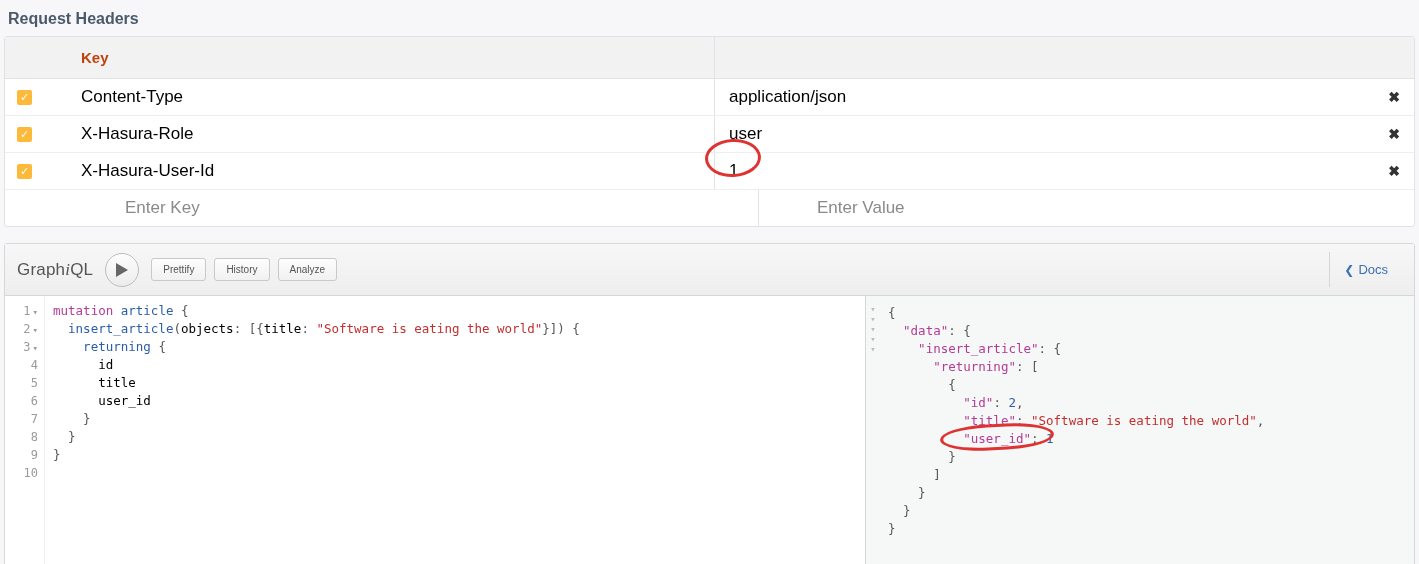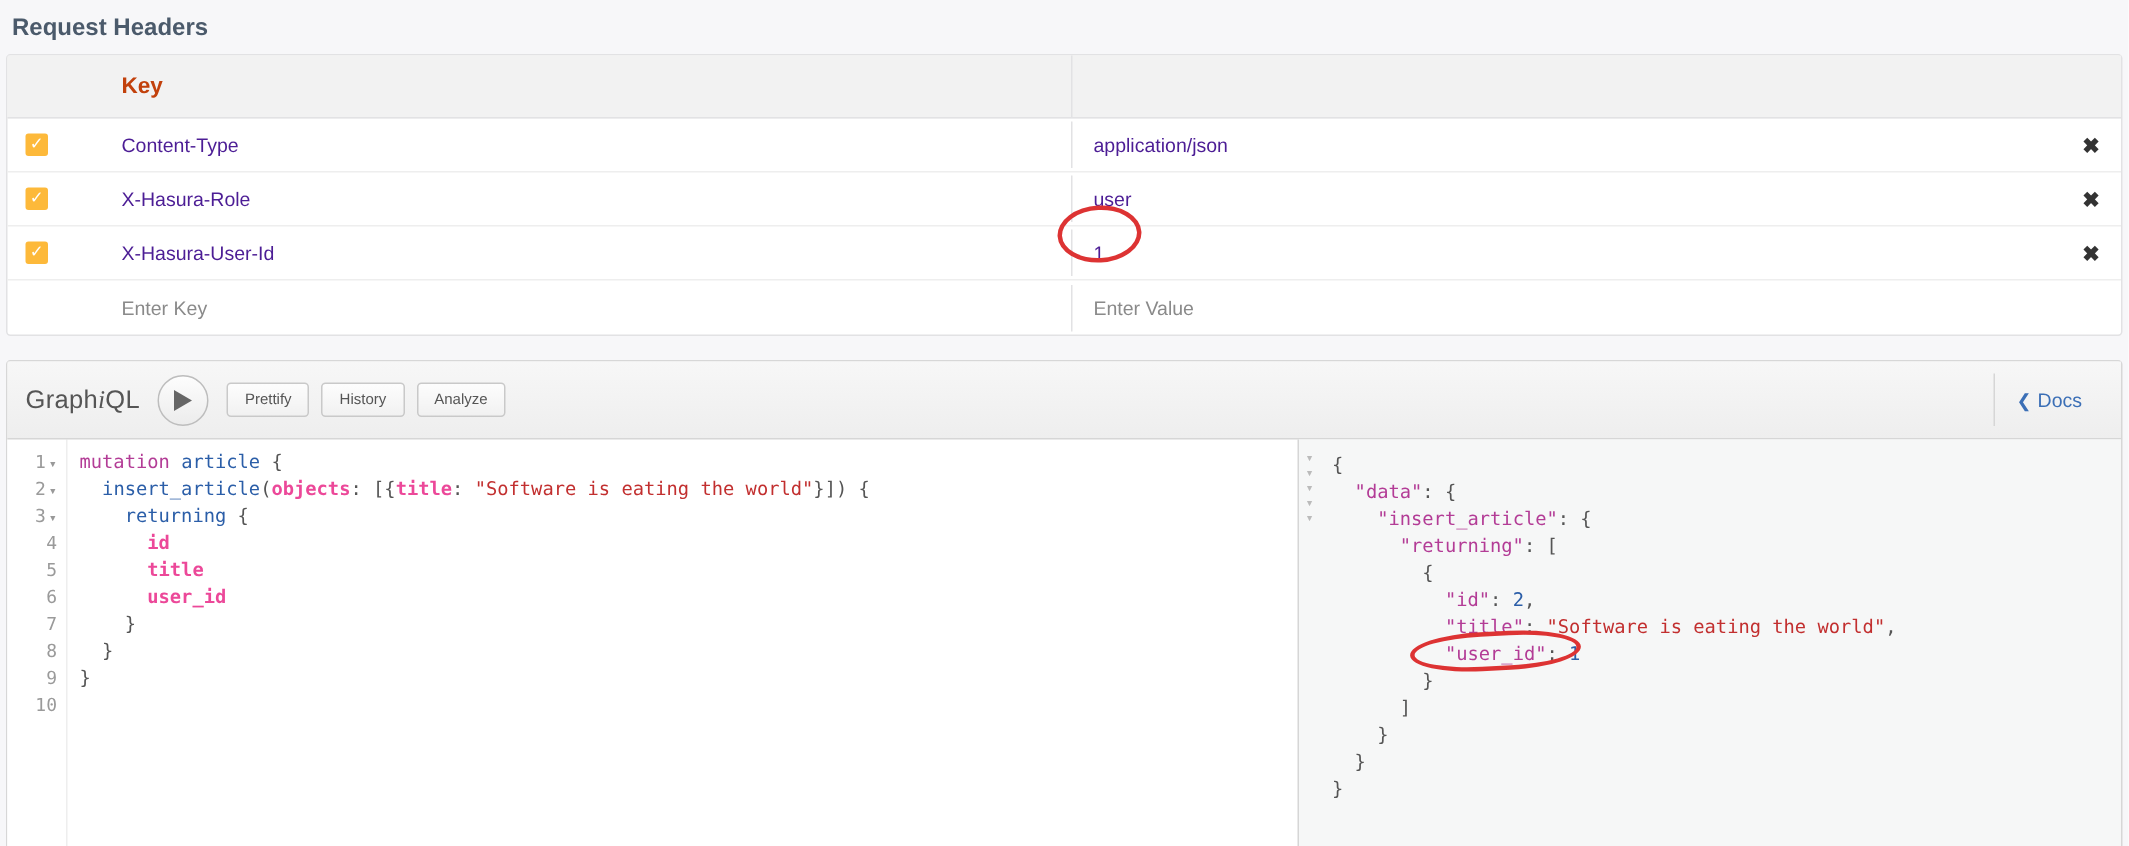--- a/index.html
+++ b/index.html
@@ -29,35 +29,35 @@
     font-weight: 700;
     color: #c2410c;
     font-size: 15px;
   }
   .headers-row {
     display: flex;
     align-items: center;
     border-bottom: 1px solid #eee;
     min-height: 36px;
   }
-  .headers-row:last-child { border-bottom: none; }
+  .headers-row:last-child { border-bottom: none; gap: 44px; }
   .col-check { width: 70px; padding-left: 12px; display:flex; align-items:center;}
   .col-key   { flex: 0 0 640px; border-right: 1px solid #e2e2e4; padding: 8px 6px;}
   .col-value { flex: 1; padding: 8px 14px; display:flex; align-items:center;}
   .col-del   { width: 40px; text-align:center; }
   .headers-head .col-check { }
   .headers-head .col-key { padding:12px 6px; }
   .headers-head .col-value { padding:12px 14px; }
   .chk {
     width:15px; height:15px; border-radius:2px;
     background:#fdb93a; display:inline-flex; align-items:center; justify-content:center;
     color:#fff; font-size:11px; line-height:1;
   }
   .hdr-key, .hdr-val {
-    border:none; outline:none; font-size:13px; color:#4c1d95; width:100%;
+    border:none; outline:none; font-size:17px; color:#000000; width:100%;
     background:transparent;
   }
   .hdr-key::placeholder, .hdr-val::placeholder { color:#8a8a8a; }
   .del-x { cursor:pointer; color:#333; font-weight:bold; font-size:14px;}
   .circle-annot {
     position:absolute; border:3px solid #d33; border-radius:50%;
     pointer-events:none;
     transform: rotate(-3deg);
   }
 
@@ -122,21 +122,21 @@
   }
   .gutter .ln { height:18px; line-height:18px; }
   .fold { color:#999; font-size:9px; padding-left:2px;}
   .code {
     font-family: ui-monospace, SFMono-Regular, Menlo, Consolas, monospace;
     font-size:12.5px; padding:6px 8px 0; line-height:18px;
     white-space:pre; flex:1;
   }
   .kw { color:#b33c96; }
   .def { color:#2b5ea8; }
-  .attr { color:#ec4899;font-weight:bold; }
+  .attr { color:#000000; }
   .str { color:#c22f2f; }
   .punct { color:#555; }
   .result-fold {
     width:14px; color:#bbb; font-size:9px; padding-top:2px; text-align:center;
   }
   .result-code { padding:2px 8px 0; line-height:18px; white-space:pre; flex:1;}
   .jkey { color:#b33c96; }
   .jstr { color:#c22f2f; }
   .jnum { color:#2b5ea8; }
   .jp  { color:#555; }

